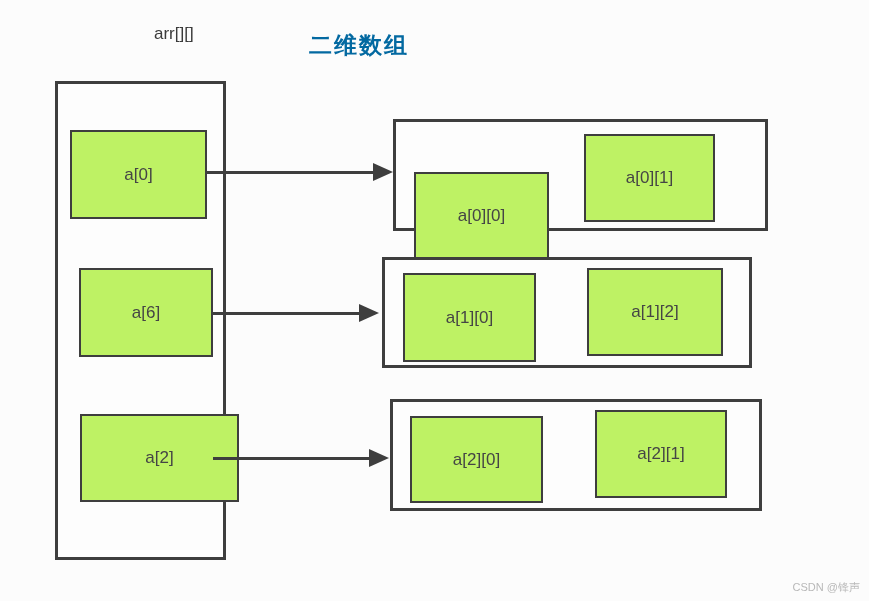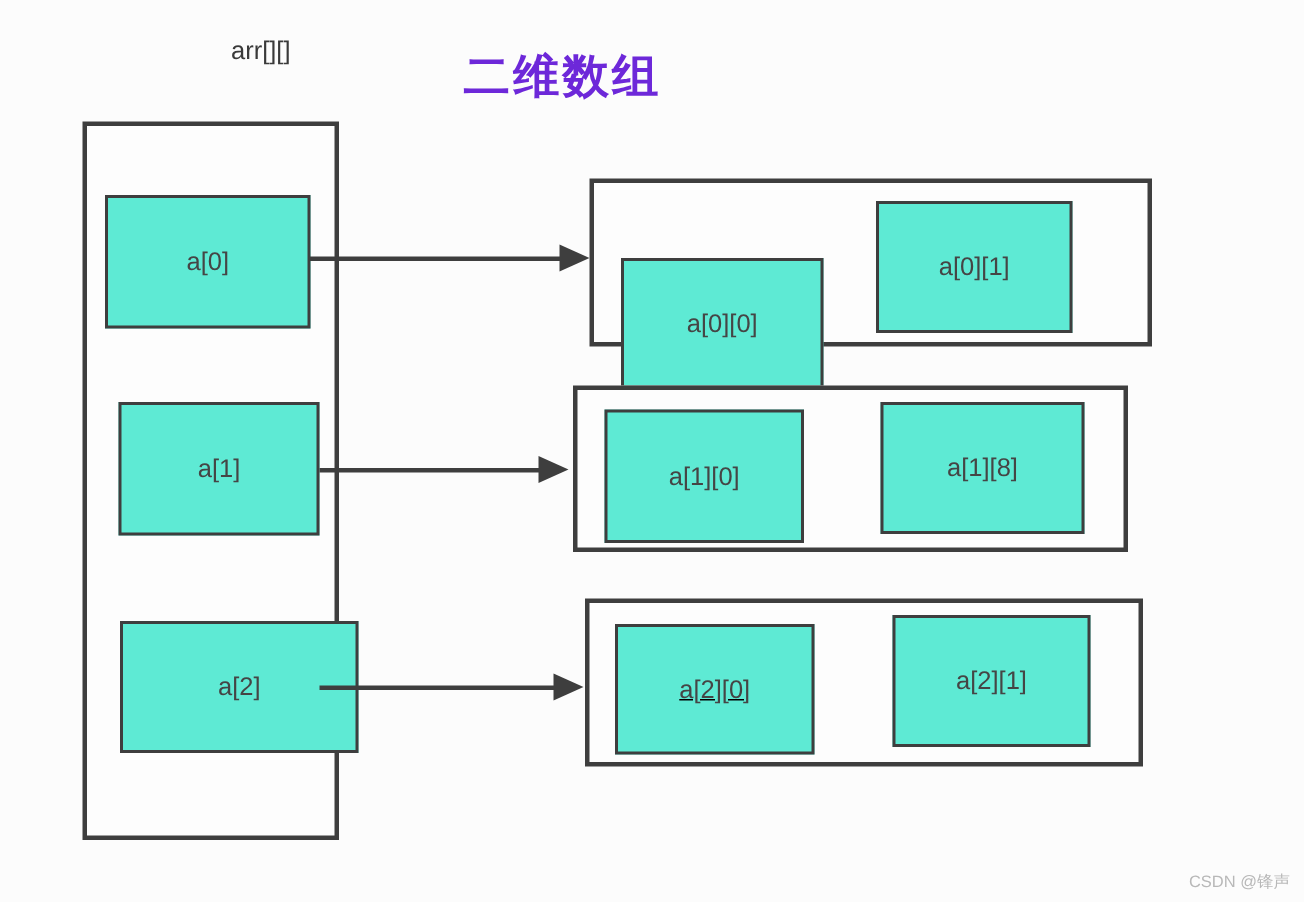--- a/index.html
+++ b/index.html
@@ -11,44 +11,44 @@
     height: 601px;
     position: relative;
     background: #fcfcfc;
     font-family: "Liberation Sans", "DejaVu Sans", sans-serif;
     overflow: hidden;
   }
   .diagram-title {
     position: absolute;
     left: 309px;
     top: 30px;
-    font-size: 31px;
+    font-size: 23px;
     font-weight: bold;
-    color: #6d28d9;
+    color: #0369a1;
     letter-spacing: 2px;
   }
   .array-label {
     position: absolute;
     left: 110px;
     top: 24px;
     font-size: 17px;
     color: #3a3a3a;
     margin-left: 44px;
   }
   .box {
     position: absolute;
     box-sizing: border-box;
     border: 3px solid #3e3e3e;
     background: #fdfdfd;
   }
   .inner-box {
     position: absolute;
     box-sizing: border-box;
     border: 2.5px solid #3e3e3e;
-    background: #5eead4;
+    background: #bef264;
     display: flex;
     align-items: center;
     justify-content: center;
   }
   .cell-label {
     font-size: 17px;
     color: #454545;
   }
   
   .left-container { left: 55px; top: 81px; width: 171px; height: 479px; }
@@ -56,21 +56,21 @@
   .ptr-1 { left: 79px;  top: 268px; width: 134px; height: 89px; }
   .ptr-2 { left: 80px;  top: 414px; width: 159px; height: 88px; }
   
   .row-0 { left: 393px; top: 119px; width: 375px; height: 112px; }
   .row-1 { left: 382px; top: 257px; width: 370px; height: 111px; }
   .row-2 { left: 390px; top: 399px; width: 372px; height: 112px; }
   .cell-0-0 { left: 414px; top: 132px; width: 135px; height: 87px; margin-top: 40px; }
   .cell-0-1 { left: 584px; top: 134px; width: 131px; height: 88px; }
   .cell-1-0 { left: 403px; top: 273px; width: 133px; height: 89px; align-items: center; }
   .cell-1-1 { left: 587px; top: 268px; width: 136px; height: 88px; }
-  .cell-2-0 { left: 410px; top: 416px; width: 133px; height: 87px; text-decoration: underline; }
+  .cell-2-0 { left: 410px; top: 416px; width: 133px; height: 87px; }
   .cell-2-1 { left: 595px; top: 410px; width: 132px; height: 88px; justify-content: center; }
   
   .arrow {
     position: absolute;
     height: 0;
   }
   .arrow-line {
     position: absolute;
     left: 0;
     right: 15px;
@@ -104,21 +104,21 @@
 
 <div class="array-label">arr[][]</div>
 <div class="diagram-title">二维数组</div>
 
 <div class="box left-container"></div>
 
 <div class="inner-box ptr-0">
   <span class="cell-label">a[0]</span>
 </div>
 <div class="inner-box ptr-1">
-  <span class="cell-label">a[1]</span>
+  <span class="cell-label">a[6]</span>
 </div>
 <div class="inner-box ptr-2">
   <span class="cell-label">a[2]</span>
 </div>
 
 <div class="arrow arrow-0">
   <div class="arrow-line"></div>
   <div class="arrow-head"></div>
 </div>
 <div class="arrow arrow-1">
@@ -136,21 +136,21 @@
 </div>
 <div class="inner-box cell-0-1">
   <span class="cell-label">a[0][1]</span>
 </div>
 
 <div class="box row-1"></div>
 <div class="inner-box cell-1-0">
   <span class="cell-label">a[1][0]</span>
 </div>
 <div class="inner-box cell-1-1">
-  <span class="cell-label">a[1][8]</span>
+  <span class="cell-label">a[1][2]</span>
 </div>
 
 <div class="box row-2"></div>
 <div class="inner-box cell-2-0">
   <span class="cell-label">a[2][0]</span>
 </div>
 <div class="inner-box cell-2-1">
   <span class="cell-label">a[2][1]</span>
 </div>
 

